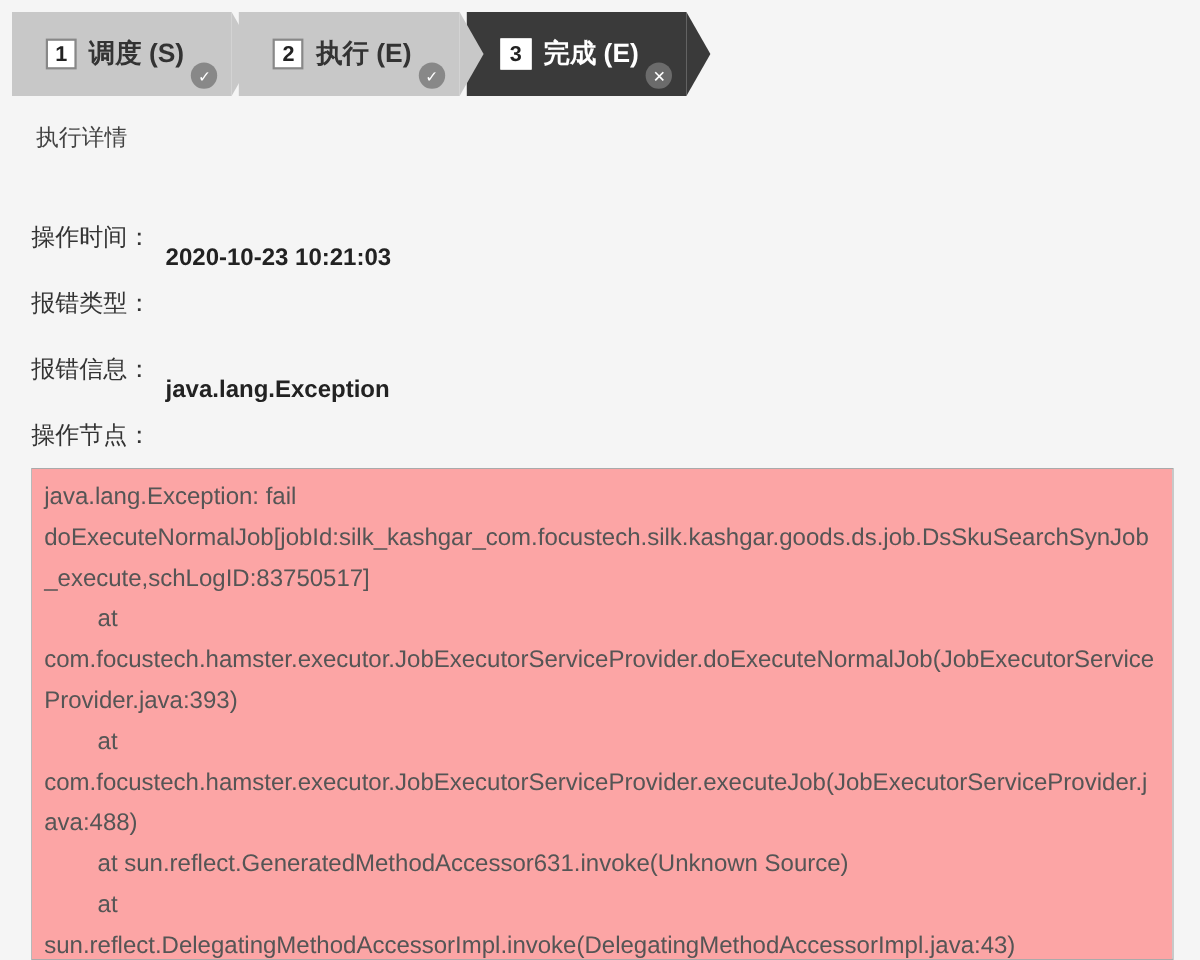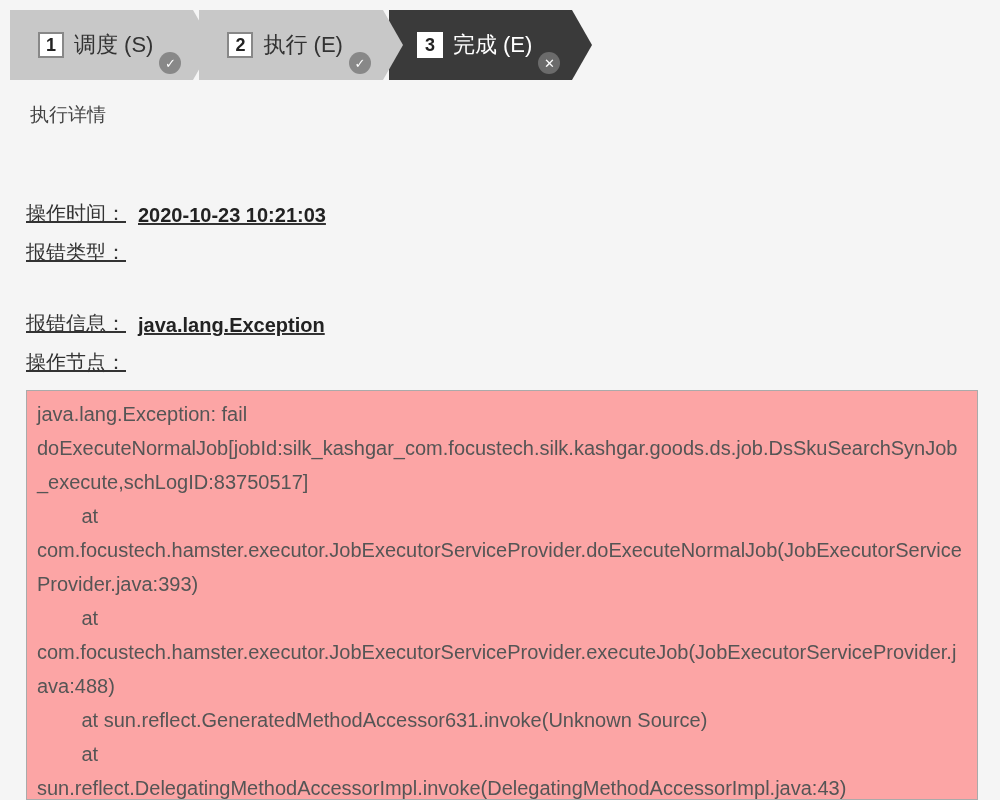--- a/index.html
+++ b/index.html
@@ -53,21 +53,21 @@
   width: 26px;
   height: 26px;
   background: #fff;
   color: #222;
   font-weight: bold;
   font-size: 18px;
   margin-right: 10px;
   border: 2px solid #888;
 }
 .tab.active .tab-num { border-color: #fff; }
-.tab-label { font-weight: 400; }
+.tab-label { font-weight: 700; }
 .tab-status {
   position: absolute;
   right: 12px;
   bottom: 6px;
   width: 22px;
   height: 22px;
   border-radius: 50%;
   display: flex;
   align-items: center;
   justify-content: center;
@@ -82,22 +82,21 @@
   padding: 22px 0 0 30px;
 }
 .details {
   padding: 40px 26px 0 26px;
   font-size: 20px;
   color: #333;
 }
 .detail-row {
   display: flex;
   margin-bottom: 12px;
-  align-items: flex-end;
-  text-decoration: underline;
+  align-items: center;
 }
 .detail-label { min-width: 112px; color: #333; }
 .detail-value { font-weight: bold; color: #222; margin-top: 36px; }
 .error-box {
   width: 952px;
   height: 410px;
   margin: 2px 0 0 0;
   border: 1px solid #aaa;
   background: #fca5a5;
   font-size: 20px;

